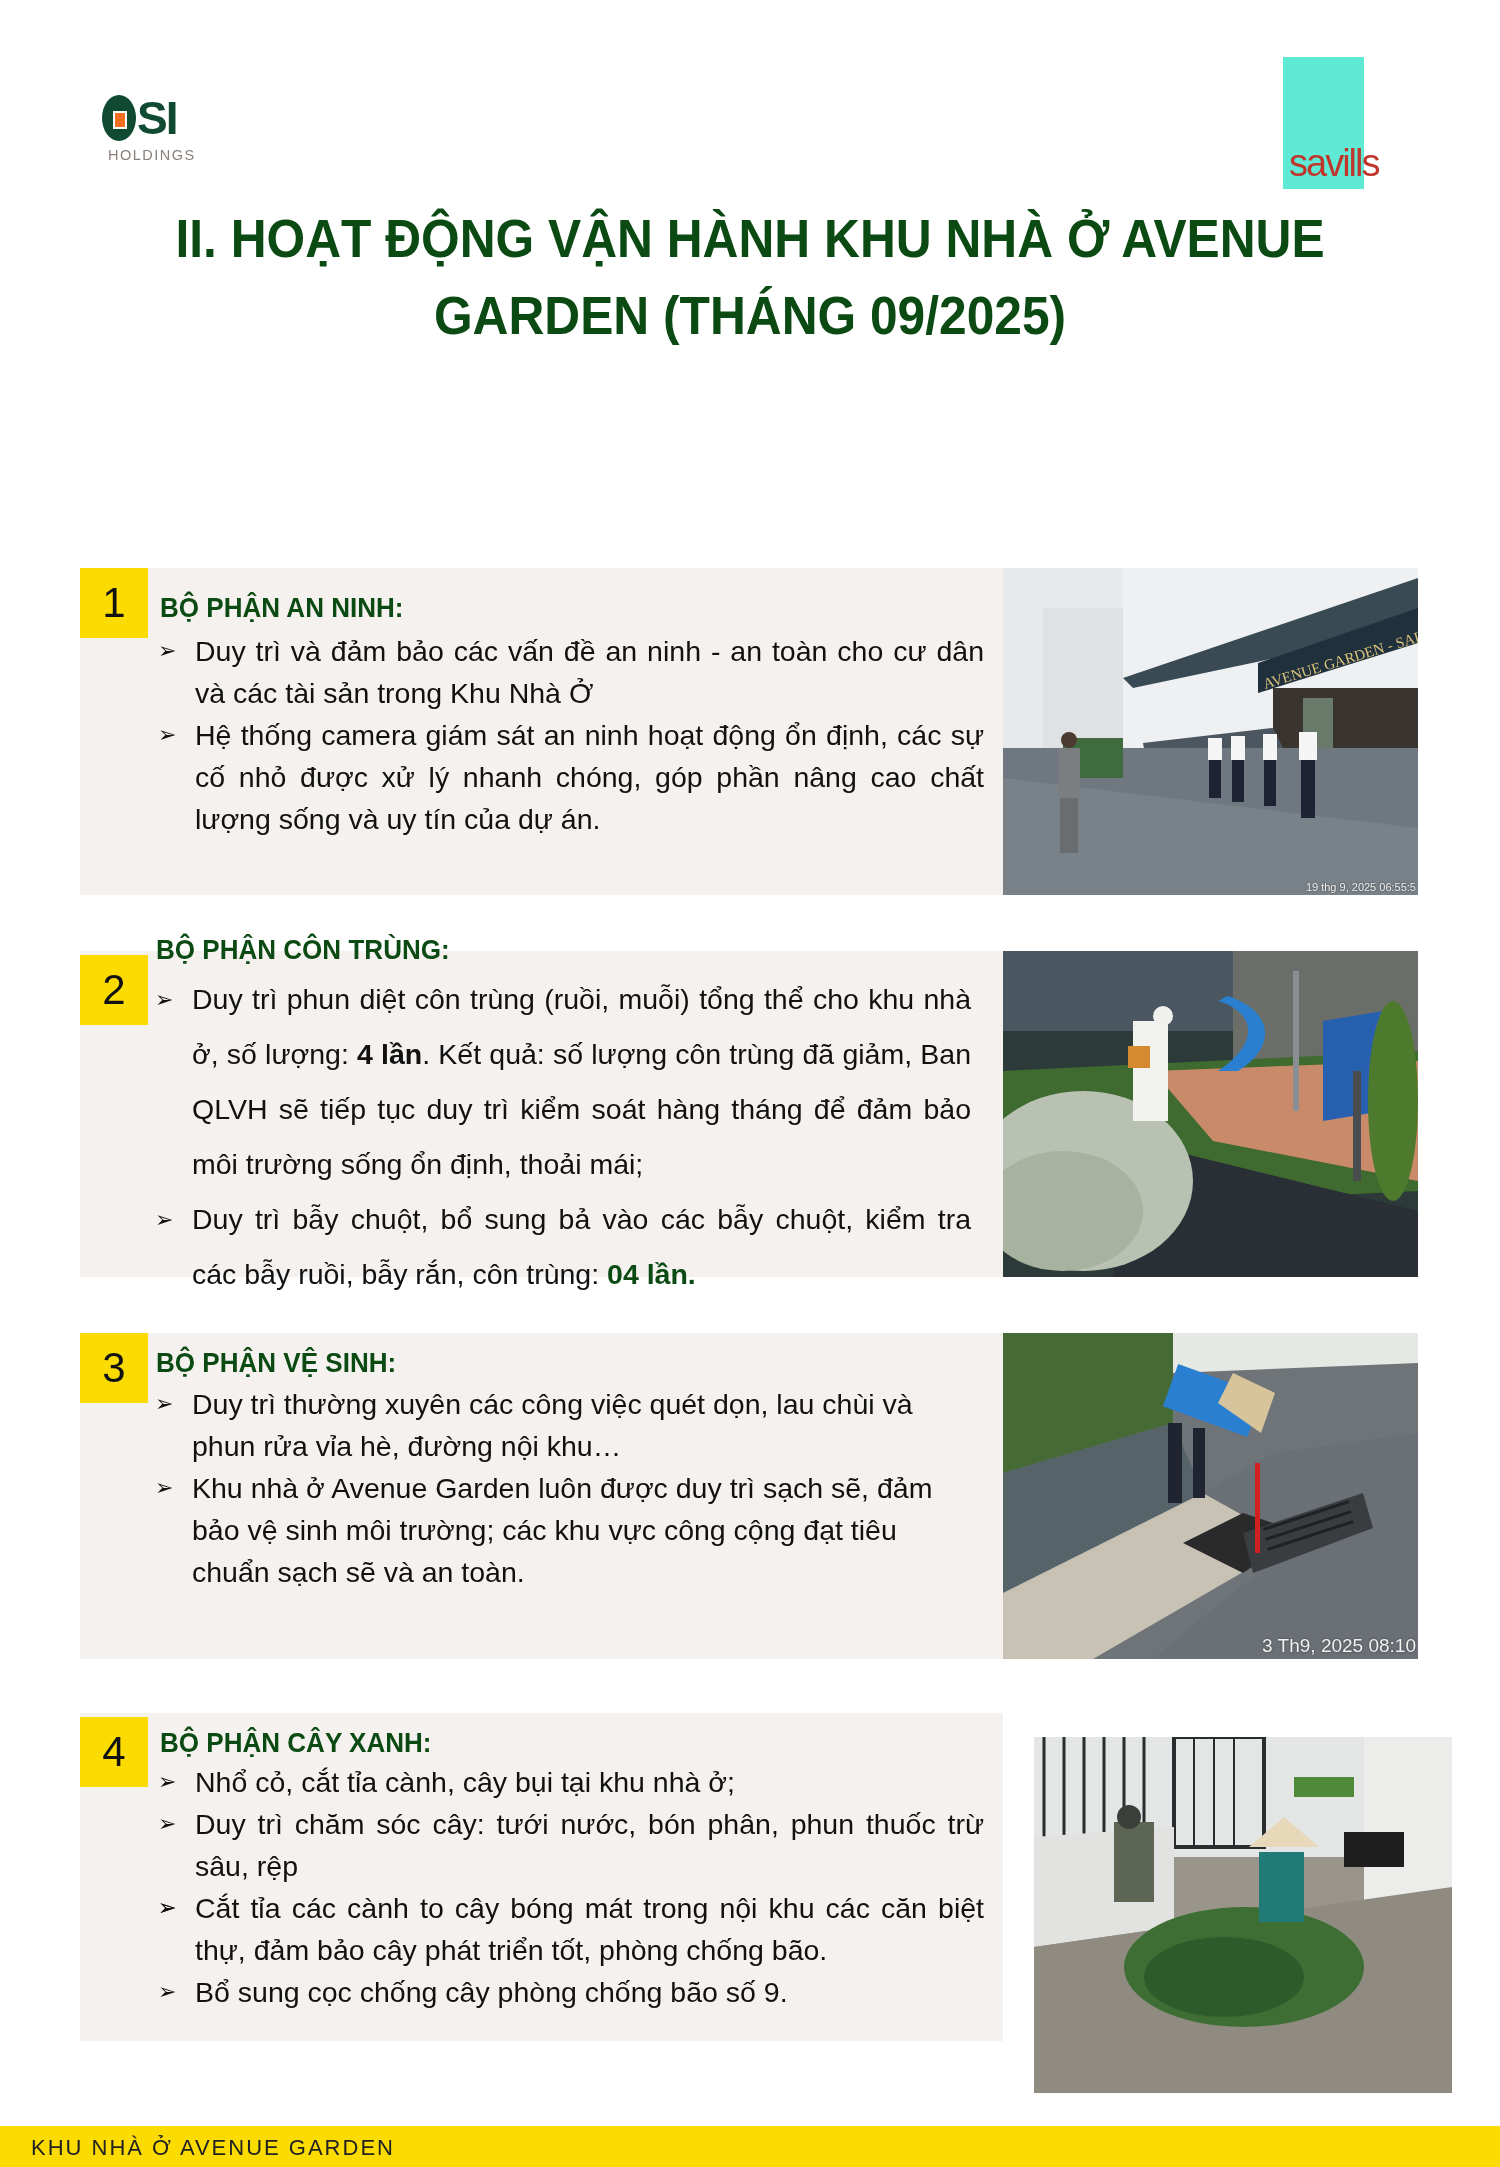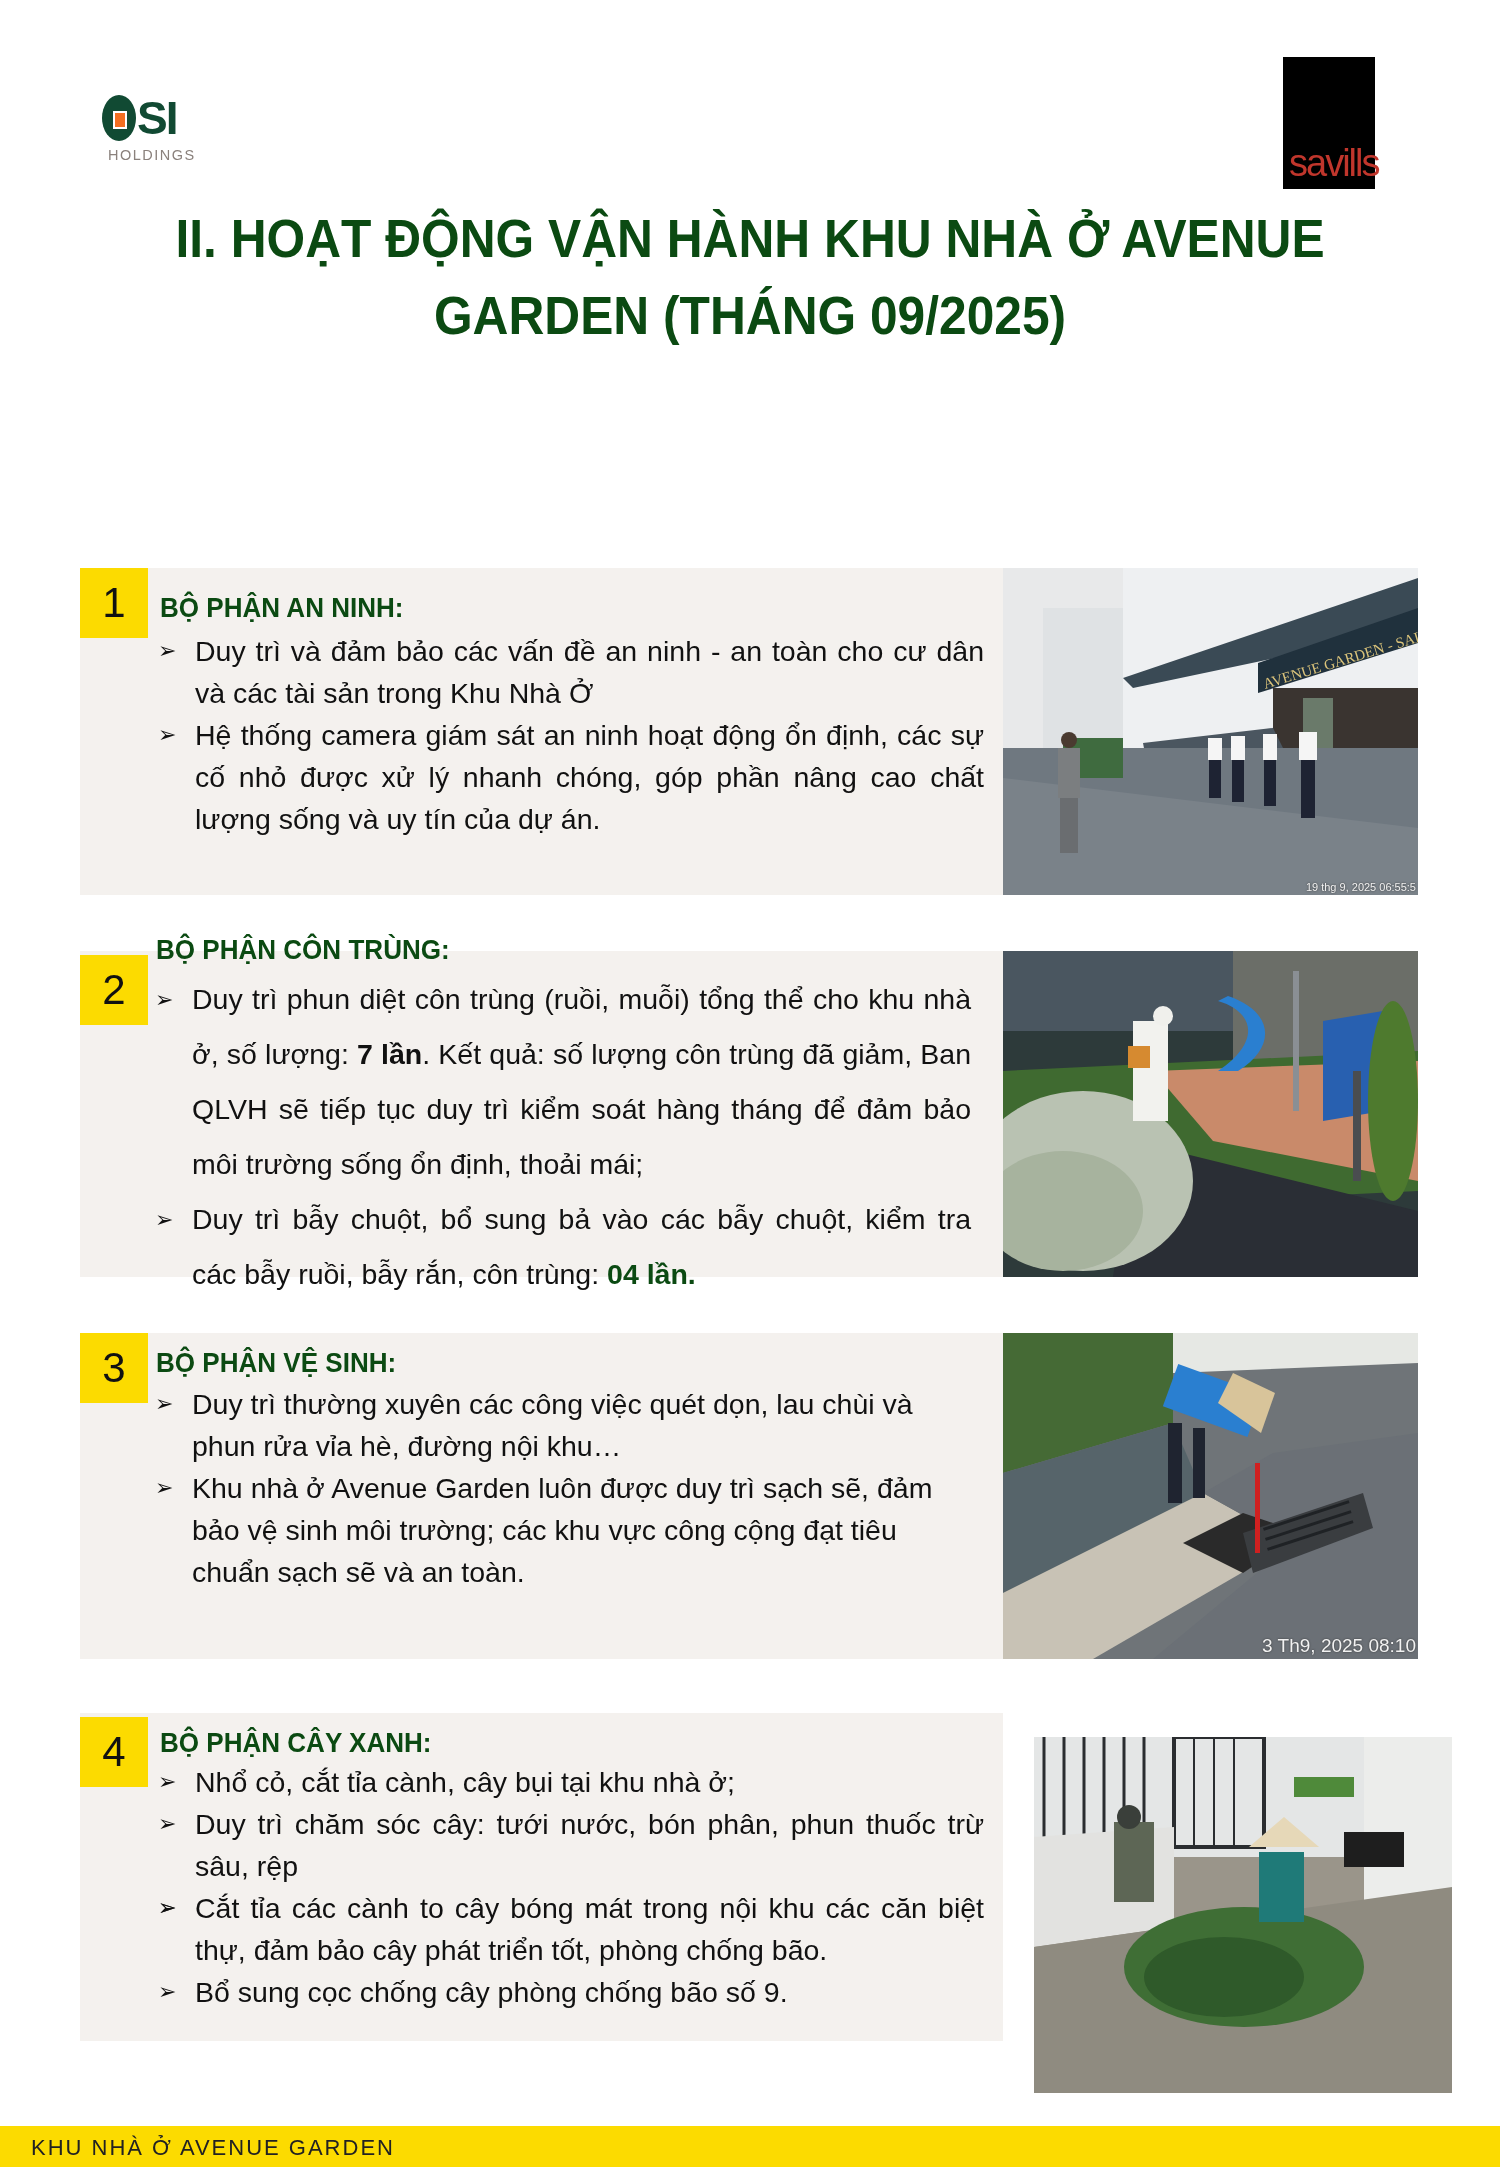--- a/index.html
+++ b/index.html
@@ -4,21 +4,21 @@
 <style>
   html, body { margin:0; padding:0; background:#ffffff; }
   body { width:1500px; height:2167px; position:relative; overflow:hidden; font-family:"Liberation Sans", sans-serif; }
   .abs { position:absolute; }
   .osi-logo { left:102px; top:95px; width:110px; height:70px; }
   .osi-mark { display:flex; align-items:center; }
   .osi-o { width:34px; height:46px; border-radius:50%; background:#114a33; position:relative; }
   .osi-o::after { content:""; position:absolute; left:11px; top:16px; width:10px; height:14px; background:#f26f21; border:2px solid #fff; box-sizing:content-box; }
   .osi-letters { font-family:"Liberation Sans", sans-serif; font-weight:bold; font-size:46px; line-height:46px; color:#114a33; letter-spacing:-2px; margin-left:1px; }
   .osi-sub { font-size:14.5px; color:#8a817c; letter-spacing:1.5px; margin-top:6px; margin-left:6px; }
-  .savills { left:1283px; top:57px; width:92px; height:132px; background:#000000; }
+  .savills { left:1283px; top:57px; width:81px; height:132px; background:#5eead4; }
   .savills span { position:absolute; left:6px; bottom:4px; font-size:38px; color:#c0362c; letter-spacing:-2px; font-family:"Liberation Sans", sans-serif; }
   .title { left:70px; top:200px; width:1360px; text-align:center; color:#0b4a12; font-weight:bold; font-size:54px; line-height:77px; transform:scaleX(0.92); transform-origin:center; }
   .panel { left:80px; width:923px; background:#f4f1ee; }
   .num { left:80px; width:68px; height:70px; background:#fcdb00; color:#111; font-size:42px; display:flex; align-items:center; justify-content:center; }
   .sec { left:80px; width:970px; }
   .sec-title { position:absolute; color:#0b4a12; font-weight:bold; font-size:28px; white-space:nowrap; transform:scaleX(0.93); transform-origin:left; }
   .bullets { position:absolute; list-style:none; margin:0; padding:0; color:#111; font-size:28.5px; }
   .bullets li { position:relative; padding-left:37px; text-align:justify; }
   .bullets li .arrow { position:absolute; left:0; top:0; font-size:22px; }
   .hl-bold { font-weight:bold; }
@@ -90,21 +90,21 @@
     <circle cx="66" cy="172" r="8" fill="#4a3a30"></circle>
   </svg>
   <span class="ts">19 thg 9, 2025 06:55:5</span>
 </div>
 
 <div class="abs panel" style="top:951px; height:326px;"></div>
 <div class="abs num" style="top:955px;">2</div>
 <div class="abs sec" style="top:930px; height:370px;">
   <div class="sec-title" style="left:76px; top:4px;">BỘ PHẬN CÔN TRÙNG:</div>
   <ul class="bullets" style="left:75px; top:42px; width:816px; line-height:55px;">
-    <li><span class="arrow">➢</span><span>Duy trì phun diệt côn trùng (ruồi, muỗi) tổng thể cho khu nhà ở, số lượng: </span><span class="hl-bold">7 lần</span><span>. Kết quả: số lượng côn trùng đã giảm, Ban QLVH sẽ tiếp tục duy trì kiểm soát hàng tháng để đảm bảo môi trường sống ổn định, thoải mái;</span></li>
+    <li><span class="arrow">➢</span><span>Duy trì phun diệt côn trùng (ruồi, muỗi) tổng thể cho khu nhà ở, số lượng: </span><span class="hl-bold">4 lần</span><span>. Kết quả: số lượng côn trùng đã giảm, Ban QLVH sẽ tiếp tục duy trì kiểm soát hàng tháng để đảm bảo môi trường sống ổn định, thoải mái;</span></li>
     <li><span class="arrow">➢</span><span>Duy trì bẫy chuột, bổ sung bả vào các bẫy chuột, kiểm tra các bẫy ruồi, bẫy rắn, côn trùng: </span><span class="hl-green">04 lần.</span></li>
   </ul>
 </div>
 <div class="abs photo" style="left:1003px; top:951px; width:415px; height:326px;">
   <svg width="415" height="326" viewBox="0 0 415 326">
     <rect width="415" height="326" fill="#2d3a3a"></rect>
     <rect x="0" y="0" width="230" height="80" fill="#4a5660"></rect>
     <rect x="230" y="0" width="185" height="110" fill="#6b6e68"></rect>
     <polygon points="0,120 415,100 415,240 0,260" fill="#3f6a30"></polygon>
     <polygon points="150,120 415,110 415,230 210,190" fill="#c98a6a"></polygon>

